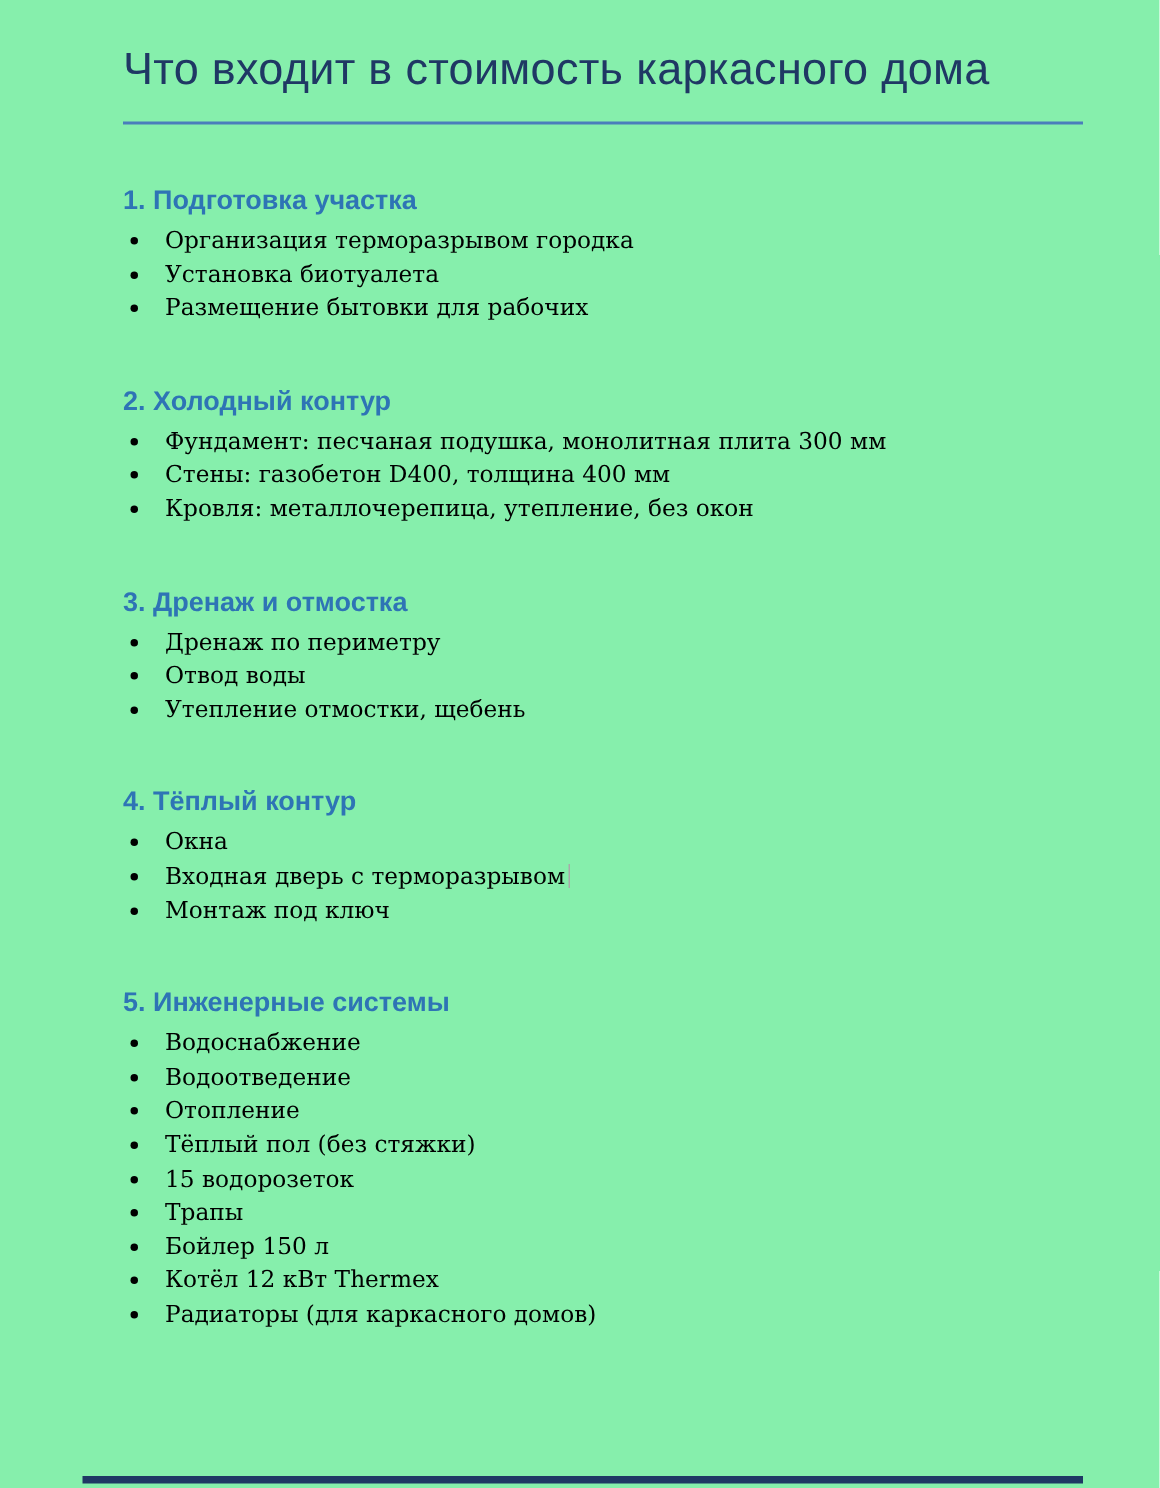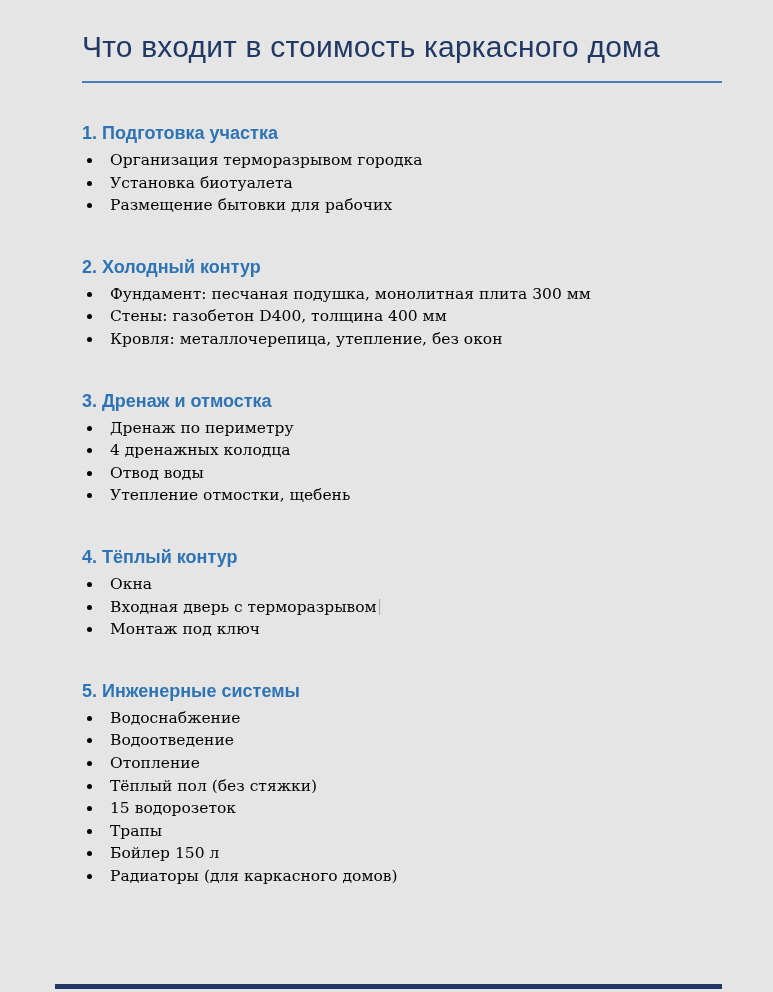--- a/index.html
+++ b/index.html
@@ -4,21 +4,21 @@
 <style>
   html, body {
     margin: 0;
     padding: 0;
     background: #ffffff;
   }
   .page {
     position: relative;
     width: 773px;
     height: 992px;
-    background: #e5e5e5;
+    background: #86efac;
     overflow: hidden;
     box-sizing: border-box;
     padding: 26px 51px 0 82px;
   }
   .doc-title {
     margin: 0;
     font-family: "Liberation Sans", sans-serif;
     font-weight: 400;
     font-size: 30px;
     line-height: 42px;
@@ -101,21 +101,20 @@
         <ul>
           <li><span>Фундамент: песчаная подушка, монолитная плита 300 мм</span></li>
           <li><span>Стены: газобетон D400, толщина 400 мм</span></li>
           <li><span>Кровля: металлочерепица, утепление, без окон</span></li>
         </ul>
       </section>
       <section class="doc-section">
         <h2 class="section-heading">3. Дренаж и отмостка</h2>
         <ul>
           <li><span>Дренаж по периметру</span></li>
-          <li><span>4 дренажных колодца</span></li>
           <li><span>Отвод воды</span></li>
           <li><span>Утепление отмостки, щебень</span></li>
         </ul>
       </section>
       <section class="doc-section">
         <h2 class="section-heading">4. Тёплый контур</h2>
         <ul>
           <li><span>Окна</span></li>
           <li><span>Входная дверь с терморазрывом</span><span class="caret"></span></li>
           <li><span>Монтаж под ключ</span></li>
@@ -124,19 +123,20 @@
       <section class="doc-section">
         <h2 class="section-heading">5. Инженерные системы</h2>
         <ul>
           <li><span>Водоснабжение</span></li>
           <li><span>Водоотведение</span></li>
           <li><span>Отопление</span></li>
           <li><span>Тёплый пол (без стяжки)</span></li>
           <li><span>15 водорозеток</span></li>
           <li><span>Трапы</span></li>
           <li><span>Бойлер 150 л</span></li>
+          <li><span>Котёл 12 кВт Thermex</span></li>
           <li><span>Радиаторы (для каркасного домов)</span></li>
         </ul>
       </section>
     </main>
 
   <div class="next-page-edge"></div>
 </div>
 
 </body></html>

